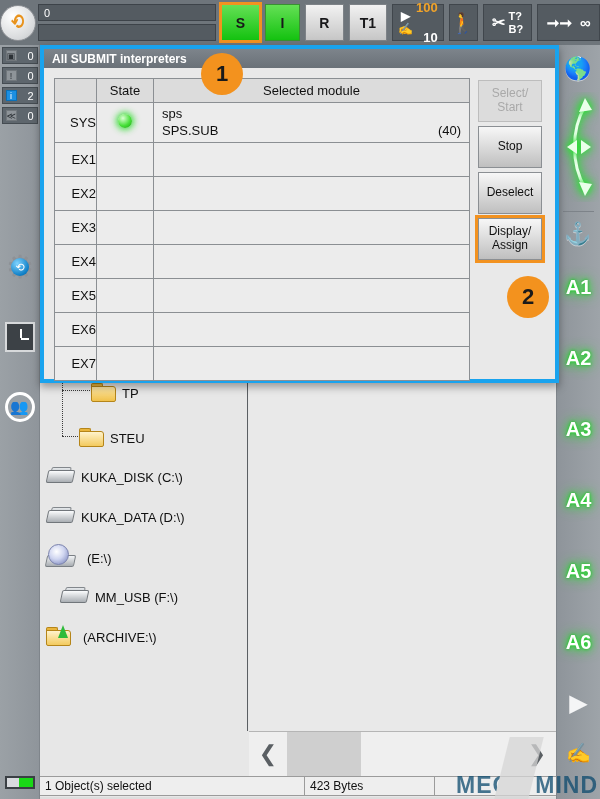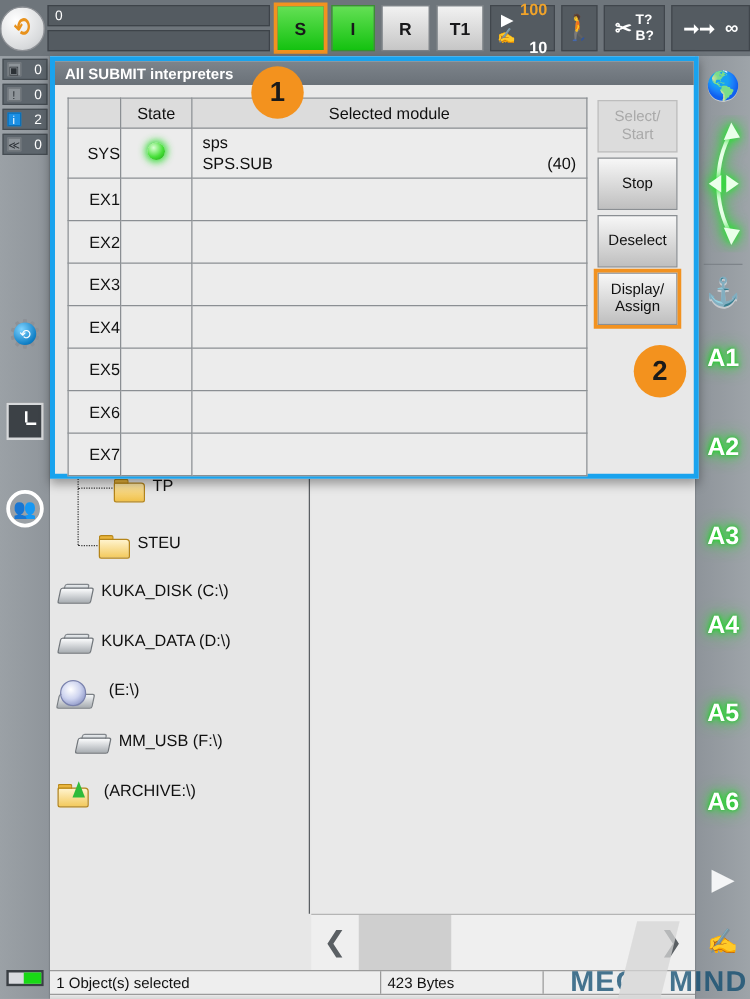--- a/index.html
+++ b/index.html
@@ -122,21 +122,21 @@
 
   
   .content {
     position:absolute; left:40px; top:45px; width:516px; height:754px;
     background:#e7e7e7;
   }
   .nav-left { position:absolute; left:0; top:0; width:208px; height:686px;
               background:#e7e7e7; border-right:1px solid #5b5f63; }
   .nav-right { position:absolute; left:209px; top:0; width:307px; height:686px; background:#e9e9e9; }
 
-  .treerow { position:absolute; display:flex; align-items:flex-start; font-size:13px; color:#101010; }
+  .treerow { position:absolute; display:flex; align-items:flex-end; font-size:13px; color:#101010; }
   .folder {
     width:26px; height:20px; position:relative; flex:0 0 auto;
   }
   .folder::before {
     content:''; position:absolute; left:1px; top:2px; width:10px; height:4px;
     background:#e9b53c; border:1px solid #b58519; border-bottom:none; border-radius:2px 2px 0 0;
   }
   .folder::after {
     content:''; position:absolute; left:1px; top:5px; width:23px; height:14px;
     background:linear-gradient(#ffe9a8,#f0c14b); border:1px solid #b58519; border-radius:1px 3px 2px 2px;

